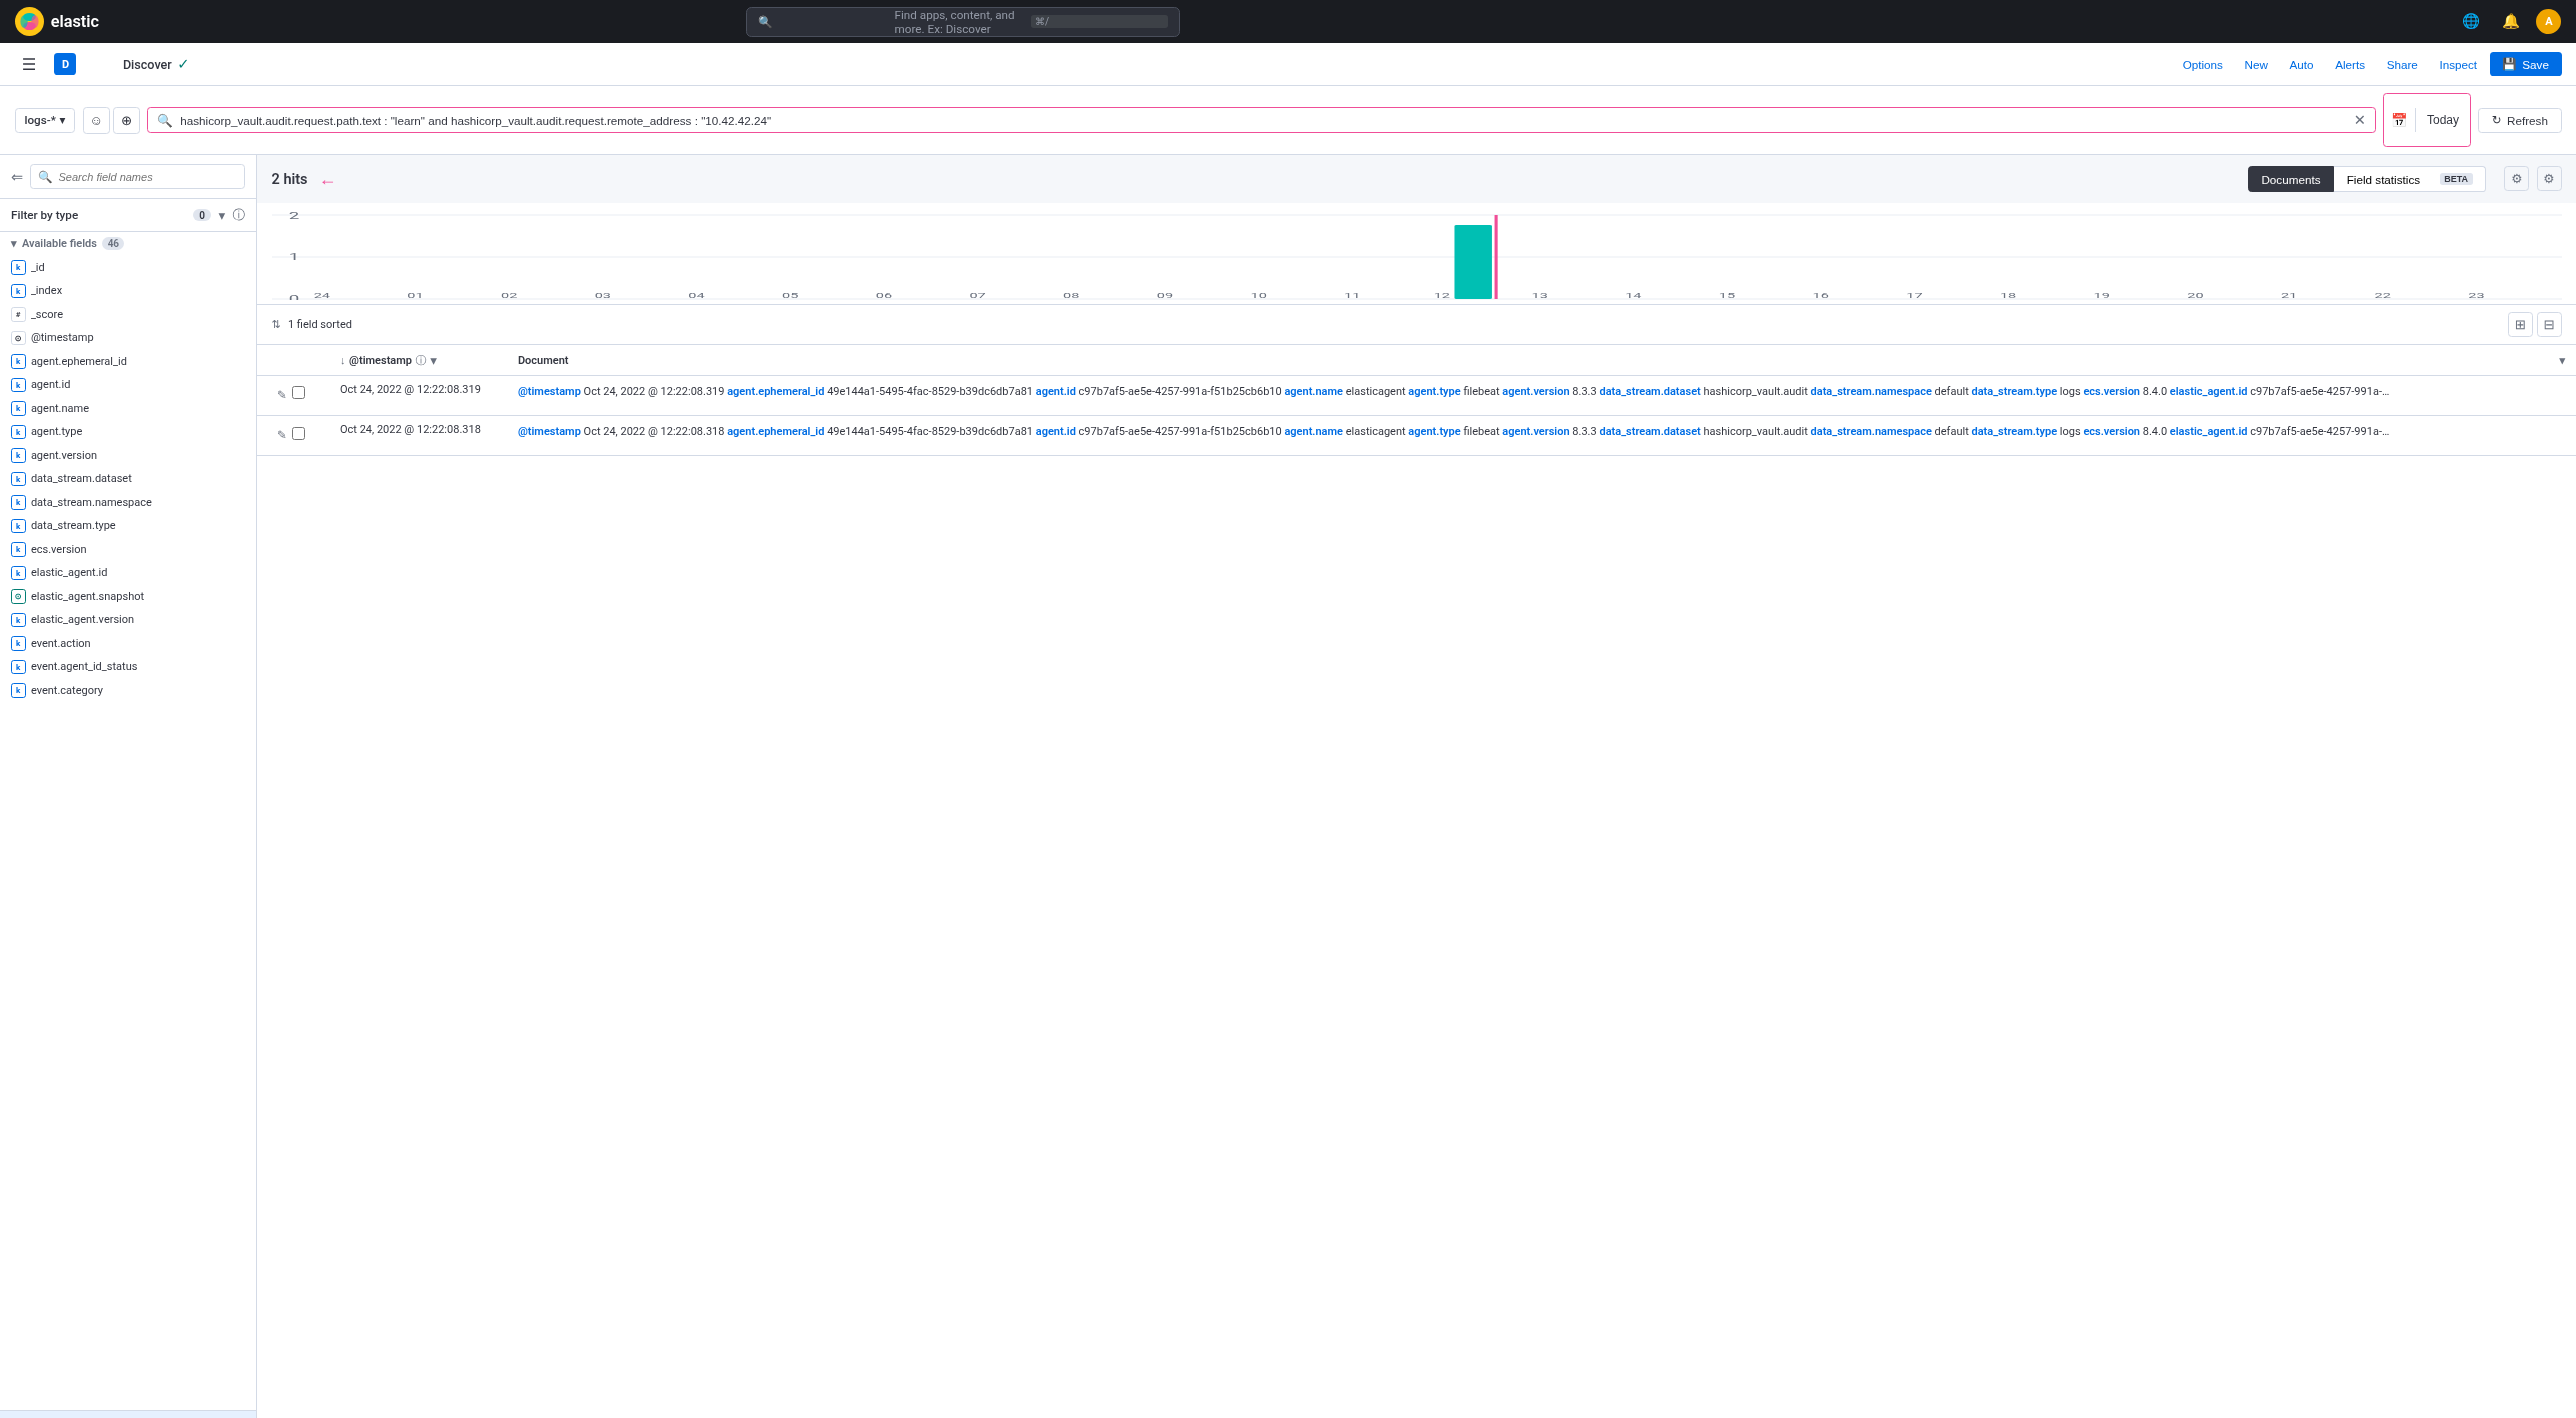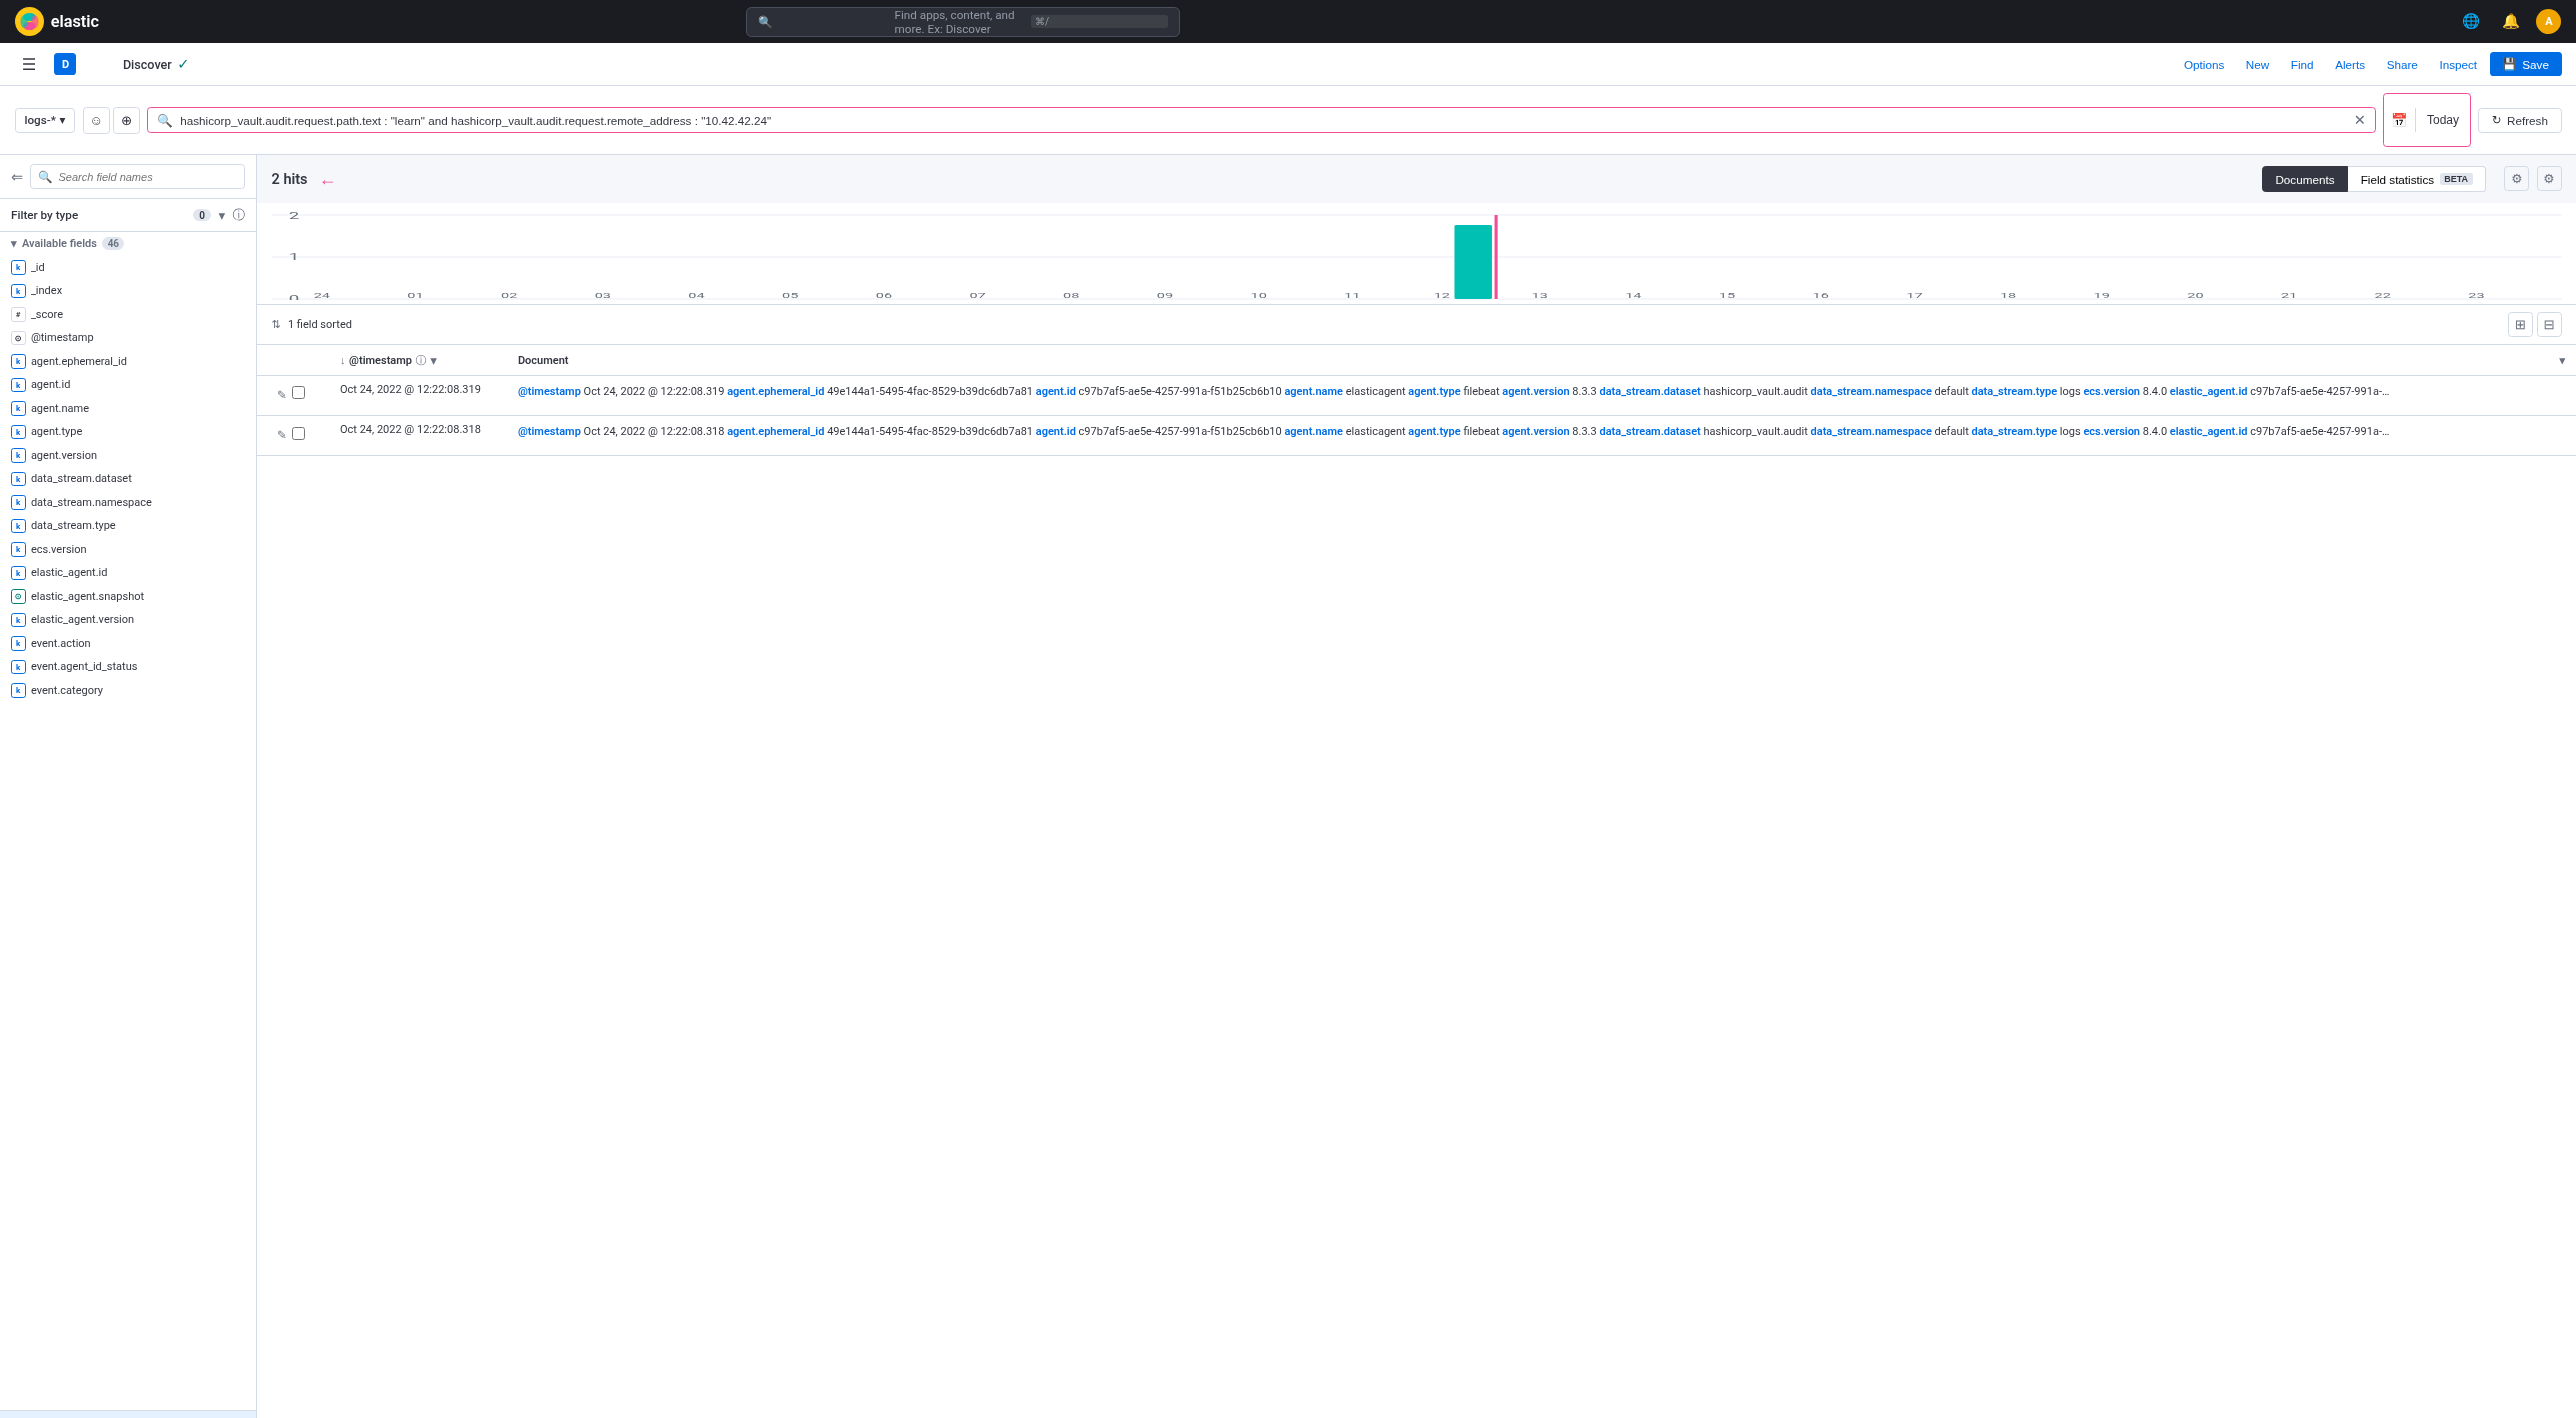--- a/index.html
+++ b/index.html
@@ -341,21 +341,21 @@
     .tab-btn:first-child { border-radius: 3.6px 0 0 3.6px; }
     .tab-btn:last-child { border-radius: 0; border-left: none; }
     .tab-btn.active { background: #343741; color: #fff; border-color: #343741; }
     .beta-badge {
       background: #e0e5ee;
       color: #343741;
       font-size: 9px;
       font-weight: 700;
       padding: 0.9px 4.5px;
       border-radius: 2.7px;
-      margin-left: 2px;
+      margin-left: 16px;
     }
     .tab-field-stats {
       padding: 5.4px 12.6px;
       border: 0.9px solid #d3dae6;
       border-left: none;
       background: #fff;
       font-size: 11.7px;
       cursor: pointer;
       display: flex; align-items: center; gap: 3.6px;
       border-radius: 0 3.6px 3.6px 0;
@@ -480,21 +480,21 @@
   <button class="hamburger-btn">☰</button>
   <div class="app-badge">
     <div class="app-letter">D</div>
     <span class="app-name">Discover</span>
     <span class="check-icon">✓</span>
   </div>
 
   <div class="app-bar-actions">
     <button class="app-bar-btn">Options</button>
     <button class="app-bar-btn">New</button>
-    <button class="app-bar-btn">Find</button>
+    <button class="app-bar-btn">Auto</button>
     <button class="app-bar-btn">Alerts</button>
     <button class="app-bar-btn">Share</button>
     <button class="app-bar-btn">Inspect</button>
     <button class="save-btn">
       <span>💾</span>
       <span>Save</span>
     </button>
   </div>
 </div>
 

